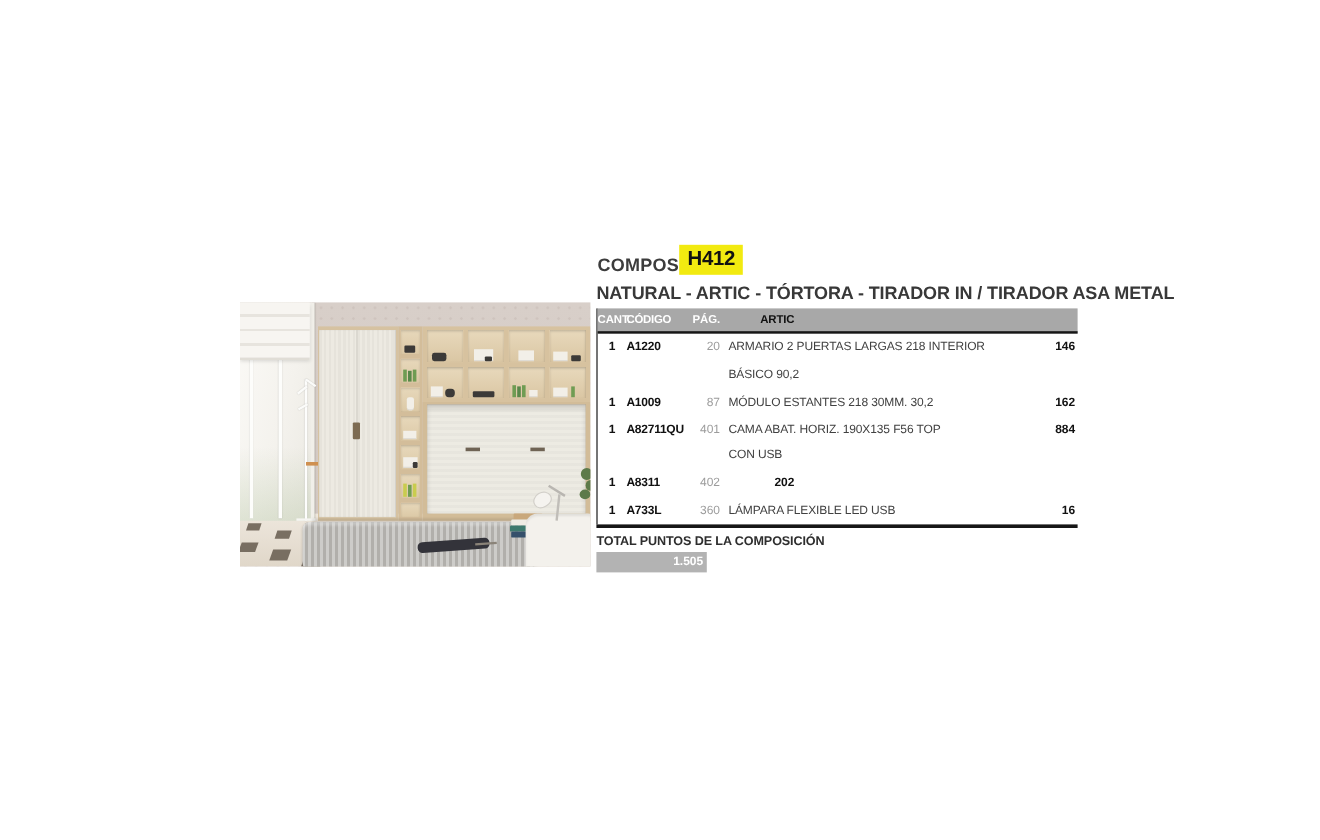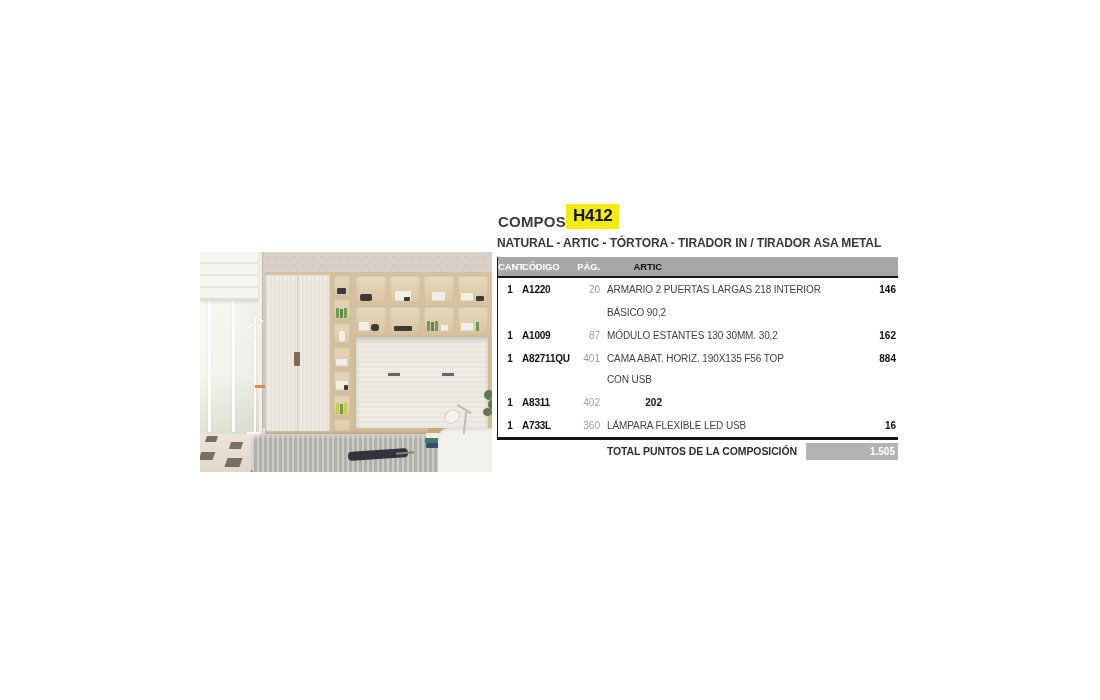--- a/index.html
+++ b/index.html
@@ -3,38 +3,38 @@
 <meta charset="utf-8">
 <style>
   html,body{margin:0;padding:0;}
   body{
     width:1100px;height:700px;position:relative;background:#ffffff;
     font-family:"Liberation Sans", sans-serif;color:#222;overflow:hidden;
   }
   
   .comp-label{position:absolute;left:498px;top:213px;font-size:15px;font-weight:bold;color:#3c3c3c;letter-spacing:.2px;}
   .comp-code{position:absolute;left:566px;top:204px;padding:2px 7px 3px;font-size:17px;font-weight:bold;color:#111;letter-spacing:-.3px;}
-  .finishes{position:absolute;left:497px;top:236px;font-size:12px;font-weight:bold;color:#383838;letter-spacing:-.1px;}
+  .finishes{position:absolute;left:497px;top:236px;font-size:15px;font-weight:bold;color:#383838;letter-spacing:-.1px;}
 
   
   .ptable{position:absolute;left:497px;top:257px;width:401px;}
   .tmain{border-left:1px solid #1c1c1c;}
   .thead{display:flex;background:#a8a8a8;height:19px;line-height:19px;
          border-bottom:2px solid #161616;color:#fff;font-size:9.5px;font-weight:bold;letter-spacing:-.1px;}
   .trow{display:flex;align-items:flex-start;min-height:23px;font-size:10px;line-height:23px;}
   .trow.dbl{min-height:44px;}
   .c-cant{width:24px;text-align:center;font-weight:bold;color:#111;}
   .c-cod{width:54px;text-align:left;font-weight:bold;color:#111;letter-spacing:-.2px;}
   .c-pag{width:24px;text-align:right;color:#9c9c9c;}
   .c-desc{flex:1;padding-left:7px;text-align:left;color:#414141;letter-spacing:-.1px;}
   .thead .c-cant,.thead .c-cod,.thead .c-pag{color:#fff;}
   .thead .c-desc{text-align:center;color:#fff;}
   .c-pts{width:62px;text-align:right;padding-right:2px;font-weight:bold;color:#111;}
   .desc2{line-height:20px;}
-  .total-row{display:flex;justify-content:flex-end;align-items:flex-start;border-top:3px solid #161616;padding-top:3px;}
+  .total-row{display:flex;justify-content:flex-end;align-items:flex-start;border-top:3px solid #161616;padding-top:3px;flex-direction:column;}
   .total-label{font-size:10.5px;font-weight:bold;color:#2e2e2e;letter-spacing:-.1px;margin-right:9px;line-height:17px;}
   .total-box{width:45px;height:17px;line-height:17px;text-align:right;padding-right:3px;
              color:#fff;font-size:10px;font-weight:bold;padding-left:44px;}
 
   
   .photo{position:absolute;left:200px;top:252px;width:292px;height:220px;overflow:hidden;
          background:linear-gradient(180deg,#d8cfc9 0%,#d4cac4 70%,#cfc5bf 100%);}
   .photo *{position:absolute;}
   .wallpattern{left:0;top:0;right:0;bottom:0;
     background-image:radial-gradient(#c7bbb5 1px, transparent 1.2px);background-size:9px 9px;opacity:.55;}
@@ -230,21 +230,21 @@
       <div class="c-cod">A1220</div>
       <div class="c-pag">20</div>
       <div class="c-desc">ARMARIO 2 PUERTAS LARGAS 218 INTERIOR BÁSICO 90,2</div>
       <div class="c-pts">146</div>
     </div>
 
     <div class="trow">
       <div class="c-cant">1</div>
       <div class="c-cod">A1009</div>
       <div class="c-pag">87</div>
-      <div class="c-desc">MÓDULO ESTANTES 130 30MM. 30,2</div>
+      <div class="c-desc">MÓDULO ESTANTES 218 30MM. 30,2</div>
       <div class="c-pts">162</div>
     </div>
 
     <div class="trow dbl">
       <div class="c-cant">1</div>
       <div class="c-cod">A82711QU</div>
       <div class="c-pag">401</div>
       <div class="c-desc">
         <div>CAMA ABAT. HORIZ. 190X135 F56 TOP</div>
         <div class="desc2">CON USB</div>

